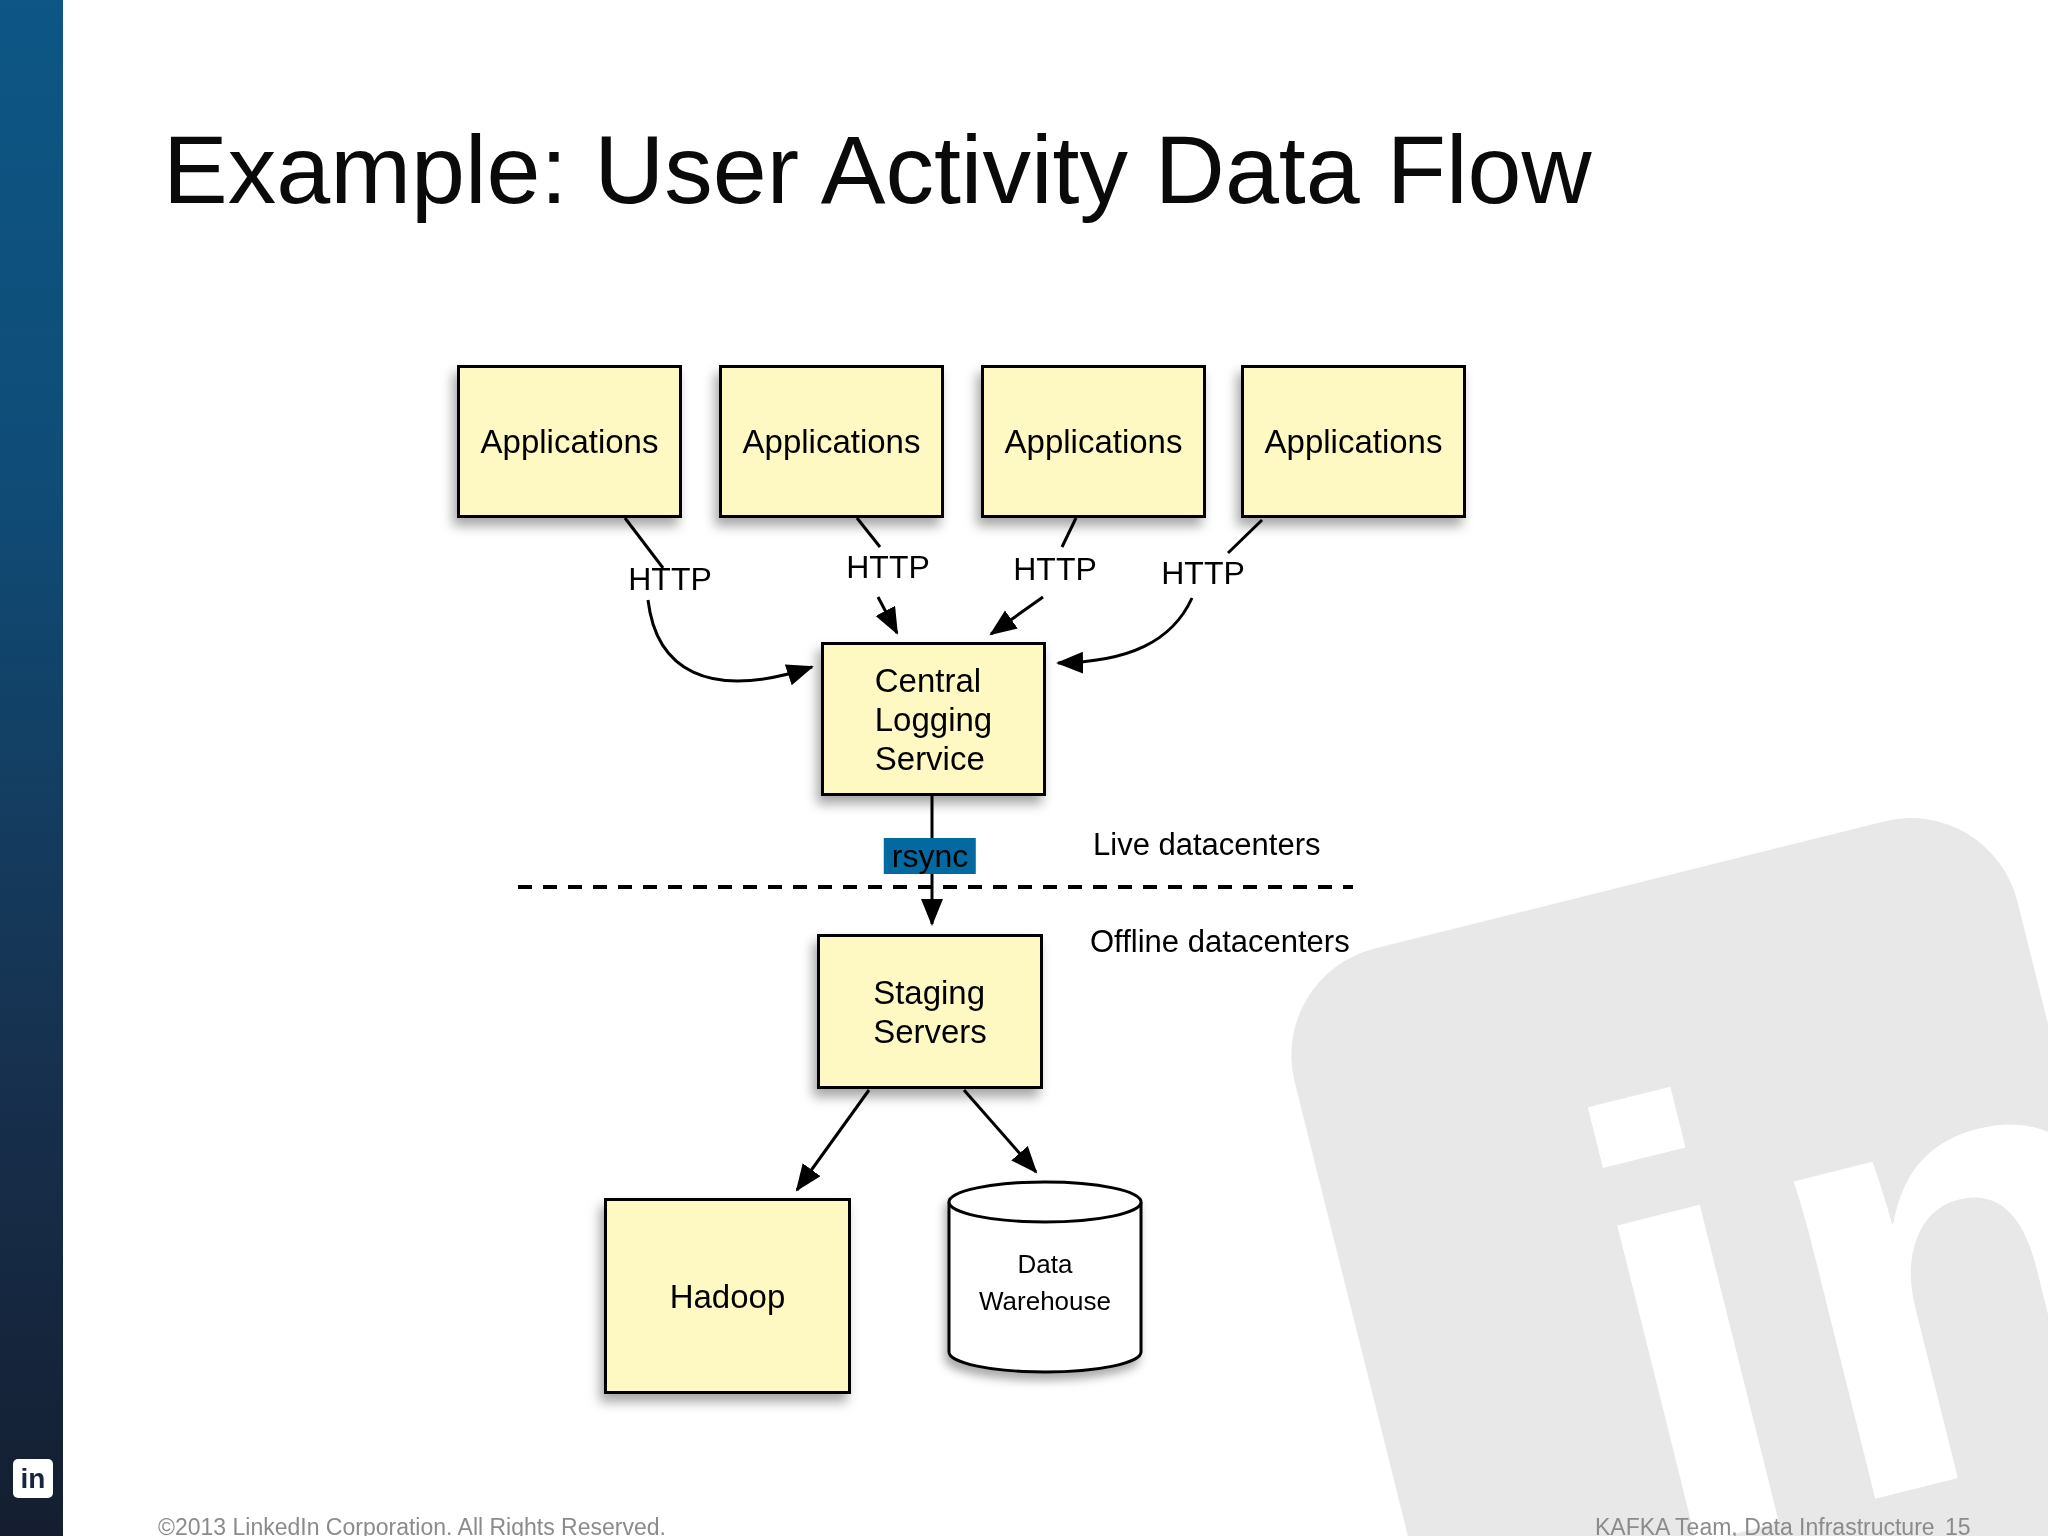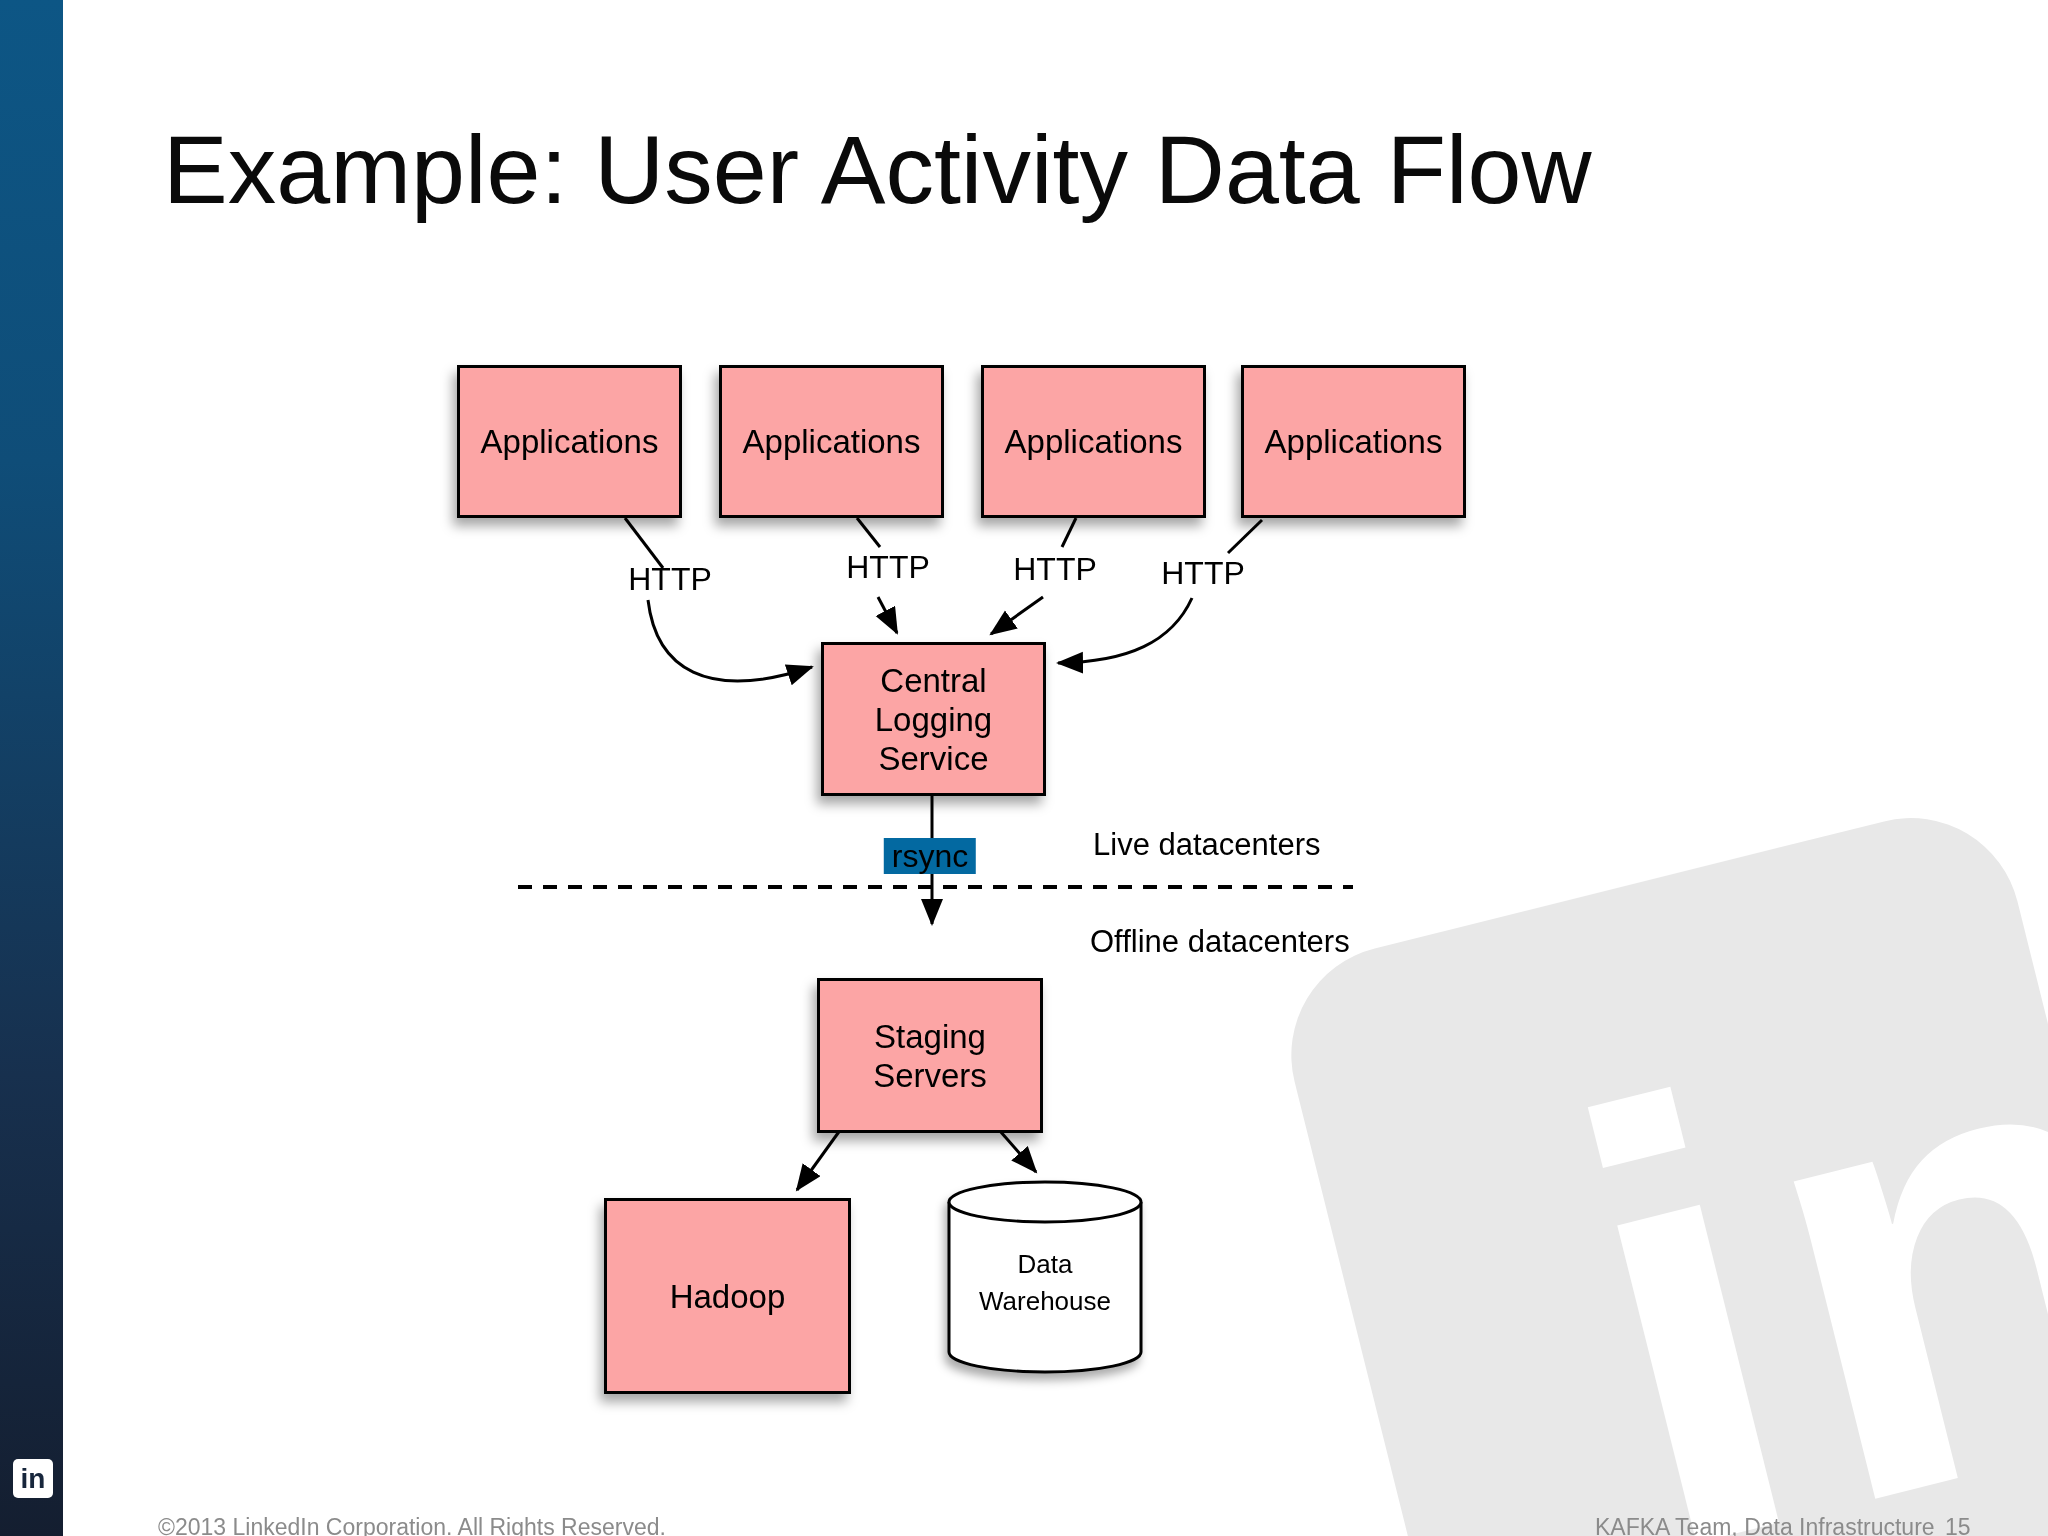--- a/index.html
+++ b/index.html
@@ -30,31 +30,31 @@
   
   #title {
     position:absolute; left:163px; top:118px; width:1750px;
     font-size:97px; line-height:104px; color:#0a0a0a; z-index:3;
     white-space:nowrap;
   }
   
   #wires { position:absolute; left:0; top:0; z-index:2; }
   
   .node {
-    position:absolute; box-sizing:border-box; background:#fca5a5;
+    position:absolute; box-sizing:border-box; background:#fef9c3;
     border:3px solid #000;
     box-shadow:-4px 8px 11px rgba(0,0,0,0.35);
     display:flex; align-items:center; justify-content:center;
-    text-align:center; font-size:33px; line-height:39px;
+    text-align:left; font-size:33px; line-height:39px;
     white-space:pre-line; z-index:3;
   }
   .app-box   { width:225px; height:153px; top:365px; }
   #app1 { left:457px; } #app2 { left:719px; } #app3 { left:981px; } #app4 { left:1241px; }
   #central  { left:821px; top:642px;  width:225px; height:154px; }
-  #staging  { left:817px; top:934px;  width:226px; height:155px;margin-top:44px; }
+  #staging  { left:817px; top:934px;  width:226px; height:155px; }
   #hadoop   { left:604px; top:1198px; width:247px; height:196px; }
   
   .lbl { position:absolute; font-size:32px; line-height:36px; z-index:3; white-space:nowrap; }
   .http { transform:translateX(-50%); }
   #http1 { left:670px;  top:561px; }
   #http2 { left:888px;  top:549px; }
   #http3 { left:1055px; top:551px; }
   #http4 { left:1203px; top:555px; }
   #rsync { left:930px; top:838px; transform:translateX(-50%); background:#0369a1; padding:0 8px; z-index:4; }
   #live    { left:1093px; top:827px;  font-size:31px; }

